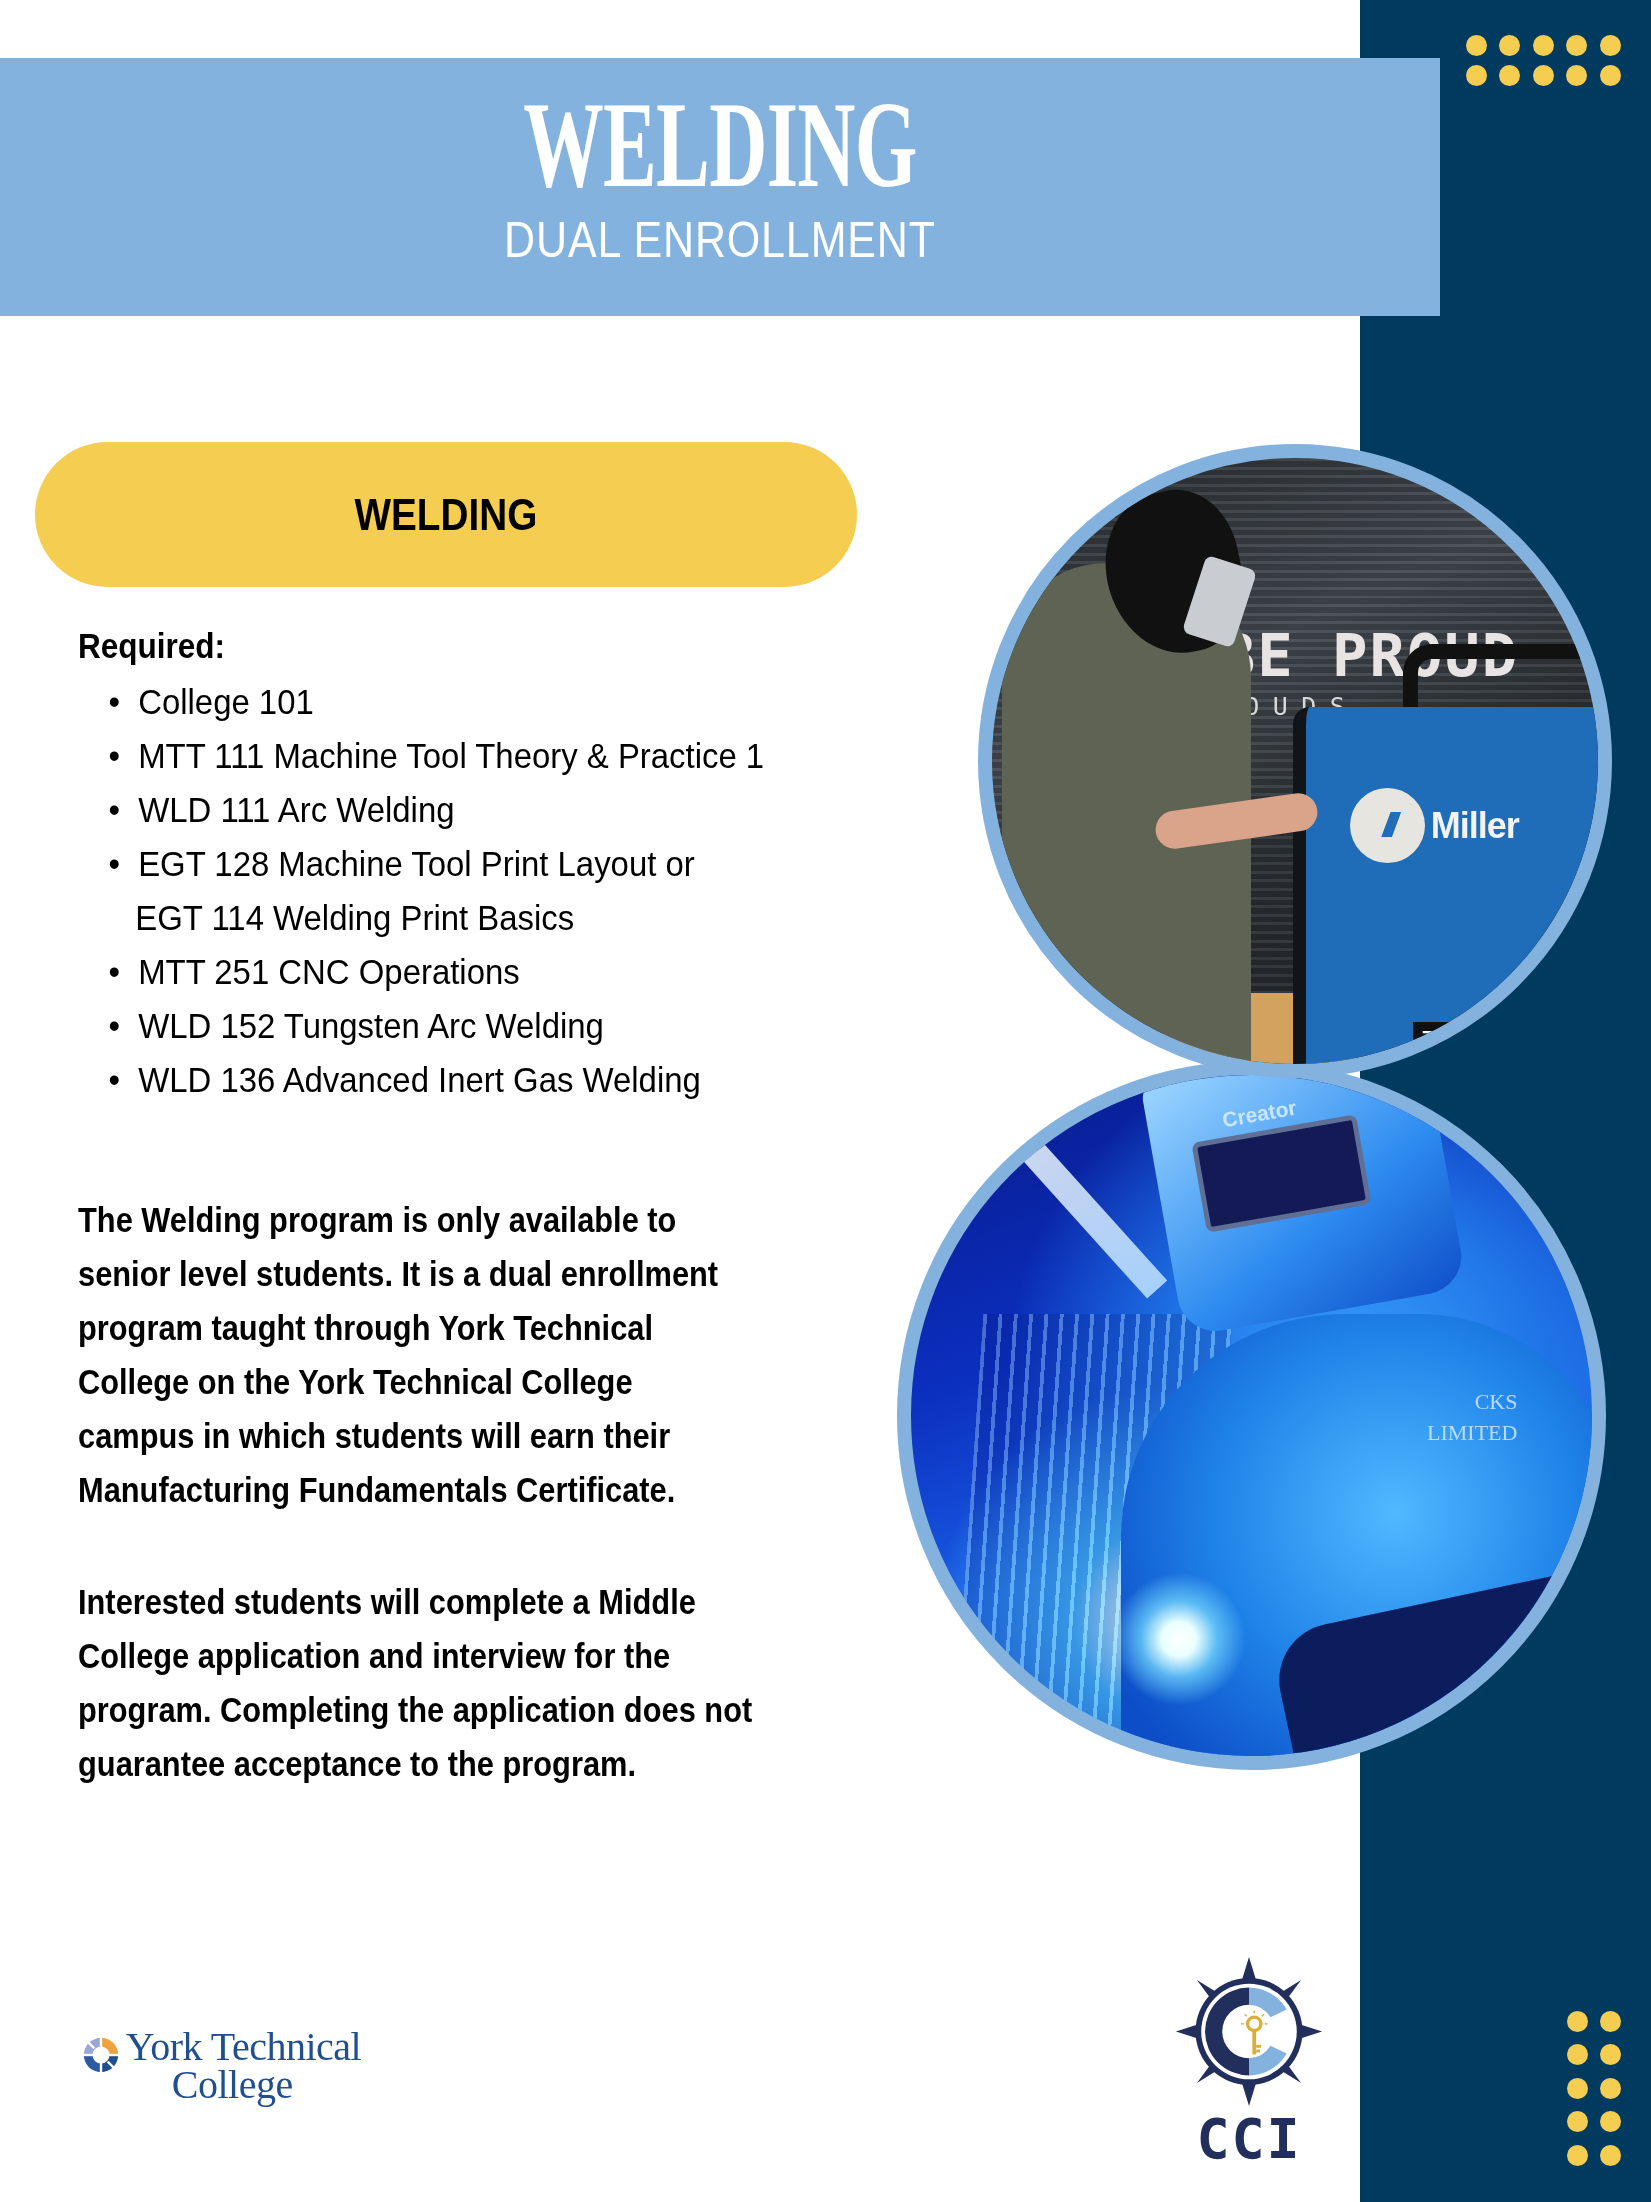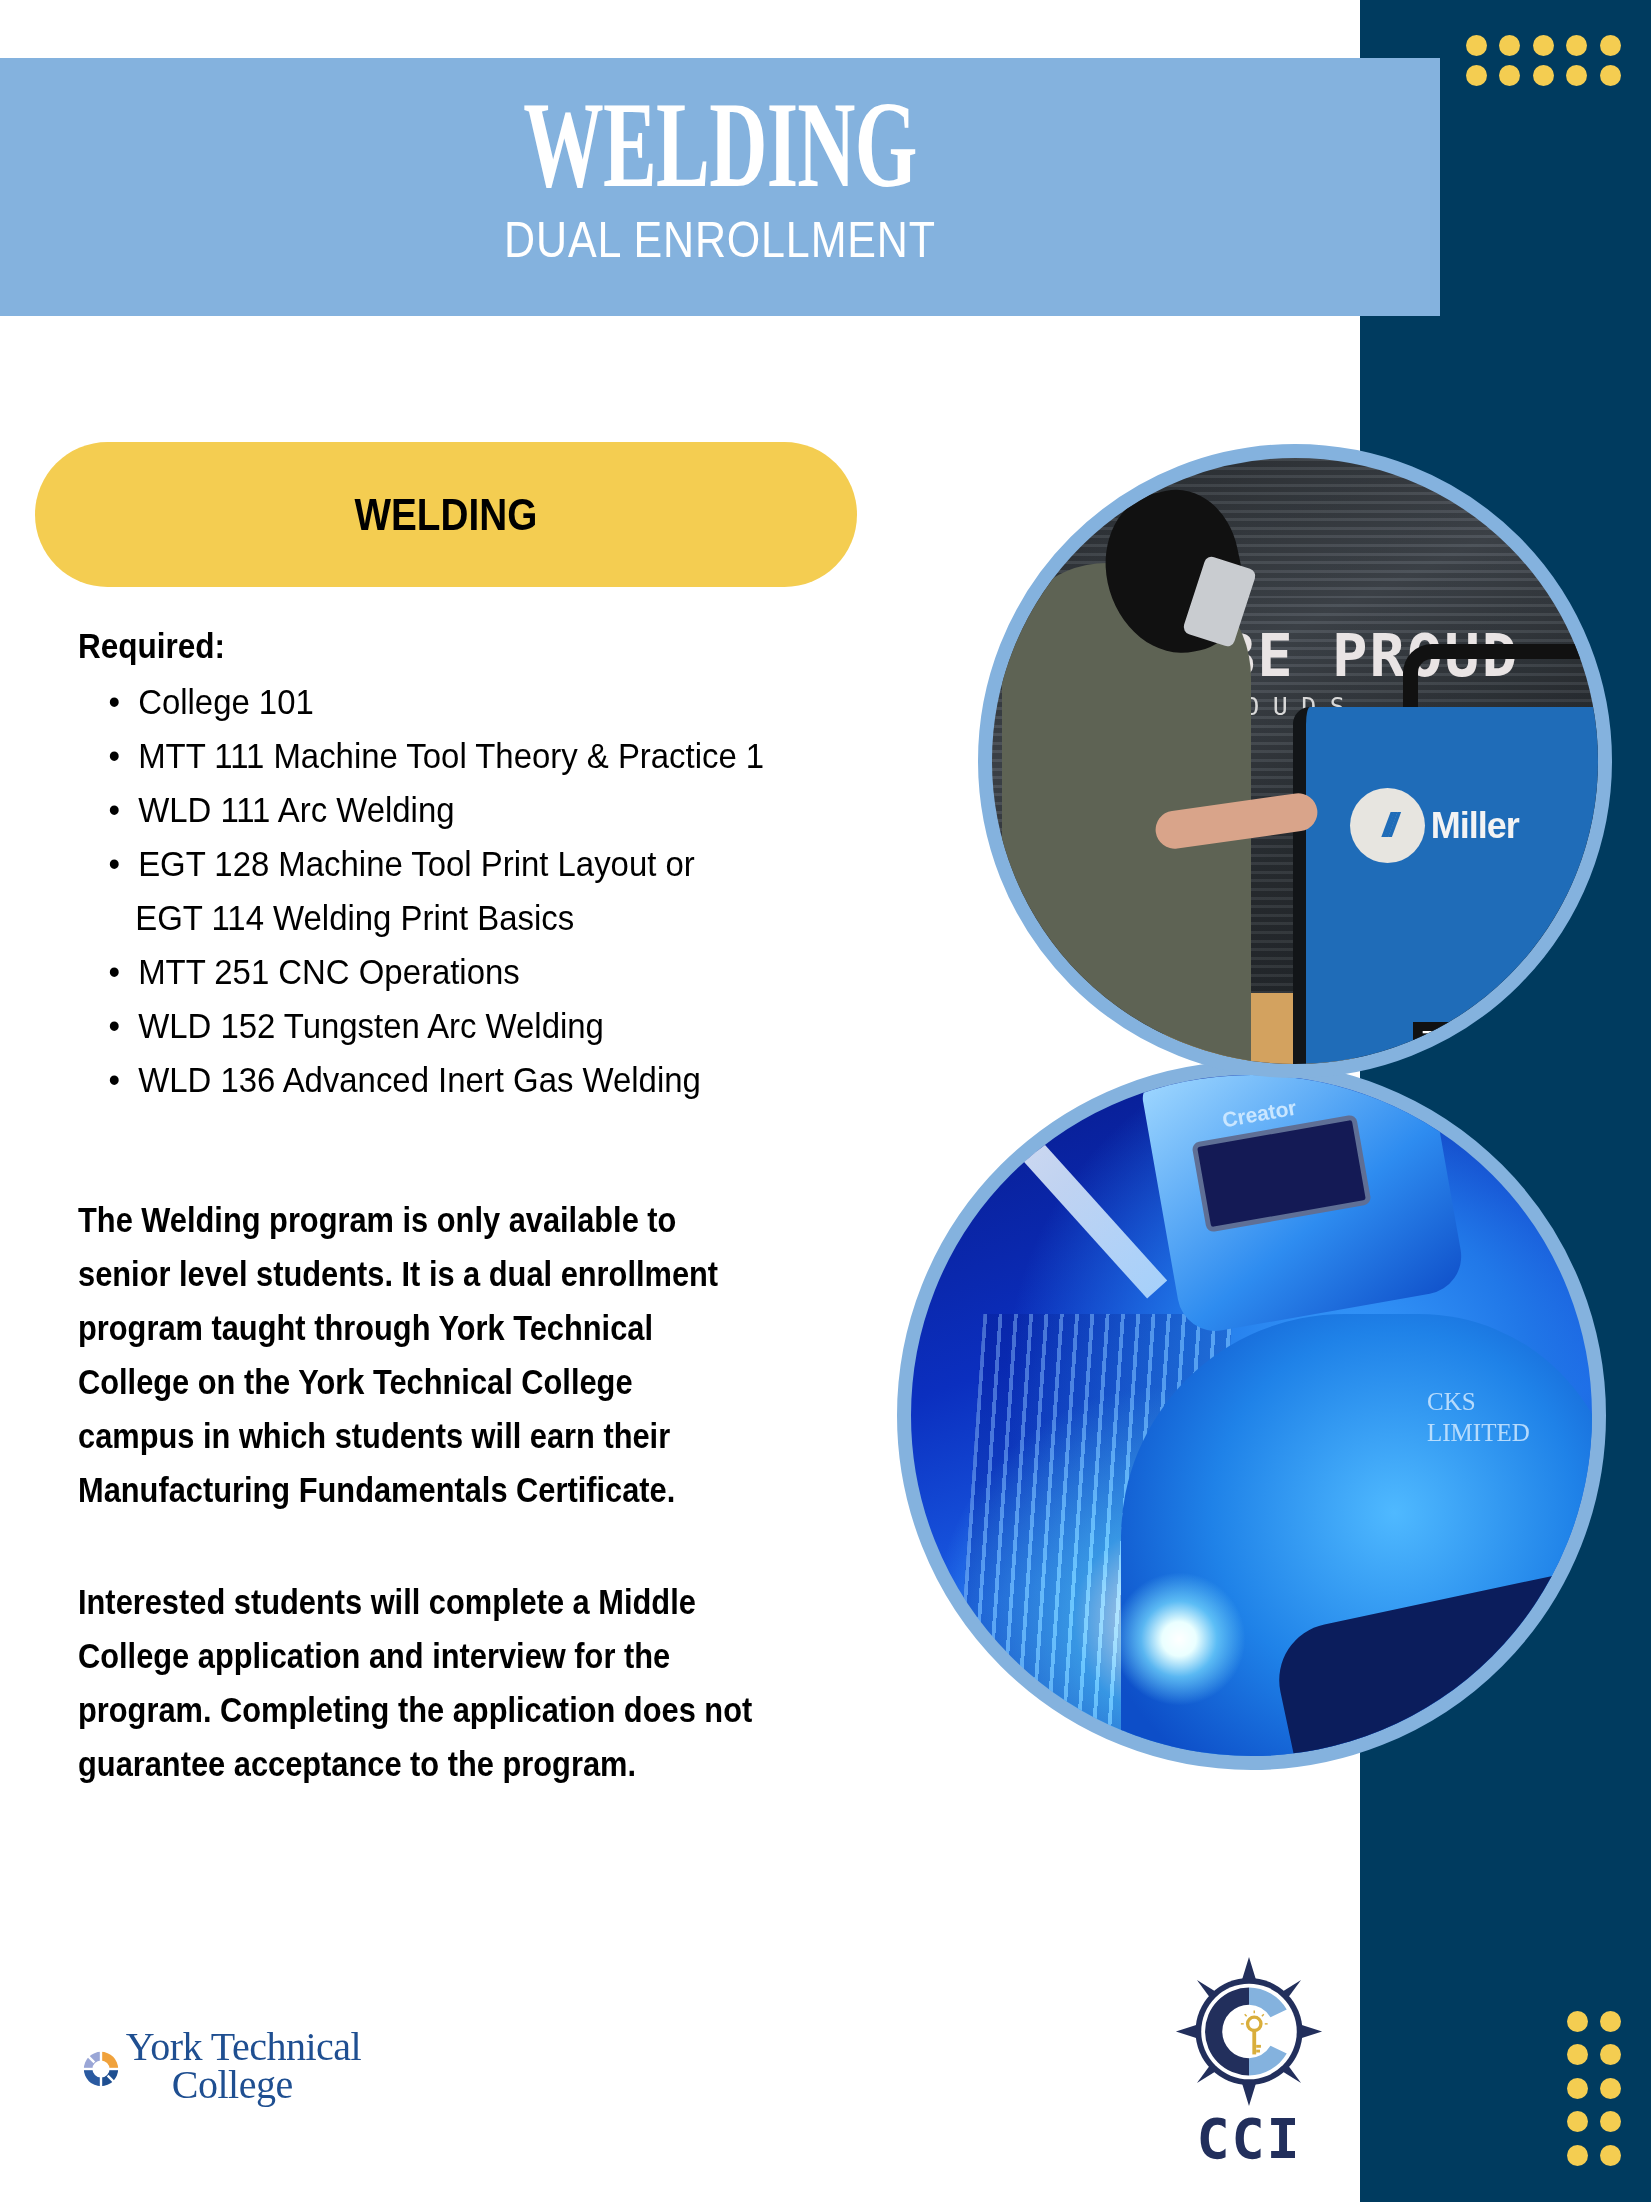--- a/index.html
+++ b/index.html
@@ -62,26 +62,26 @@
   .p1-logo-text { color: #f3f3f3; font-weight: bold; font-size: 36px; letter-spacing: -1px; }
   .p1-label { position: absolute; left: 421px; top: 564px; width: 115px; height: 38px; background: #111; color: #fff; font-size: 21px; font-weight: bold; padding: 3.8px 9.6px; }
   .p1-table { position: absolute; left: 172px; top: 535px; width: 191px; height: 115px; background: #d3a25f; }
 
   
   .p2-light-bar { position: absolute; left: 143px; top: -19px; width: 27px; height: 268px; background: linear-gradient(#ffffff, #bfe3ff); transform: rotate(-42deg); opacity: 0.85; }
   .p2-helmet { position: absolute; left: 249px; top: -19px; width: 287px; height: 258px; background: linear-gradient(150deg, #9fd7ff, #2e8cf0 60%, #0f4fc9); border-radius: 19px 19px 38px 38px; transform: rotate(-10deg); }
   .p2-lens { position: absolute; left: 287px; top: 53px; width: 167px; height: 91px; background: #141a55; border: 5.7px solid #5f6f95; border-radius: 7.6px; transform: rotate(-10deg); }
   .p2-lens-label { position: absolute; left: 311px; top: 27px; color: #c9e6ff; font-weight: bold; font-size: 21px; transform: rotate(-10deg); }
   .p2-body { position: absolute; left: 210px; top: 239px; width: 497px; height: 497px; background: radial-gradient(circle at 55% 40%, #4fb9ff 0, #1f82e8 45%, #0d4ec8 80%); border-radius: 45% 40% 0 0; }
-  .p2-shirt-text { position: absolute; left: 516px; top: 311px; color: #cfe8ff; font-family: "Liberation Serif", serif; font-size: 25px; line-height: 31px; text-align: left; opacity: 0.85; }
+  .p2-shirt-text { position: absolute; left: 516px; top: 311px; color: #cfe8ff; font-family: "Liberation Serif", serif; font-size: 22px; line-height: 31px; text-align: right; opacity: 0.85; }
   .p2-stripes { position: absolute; left: 57px; top: 239px; width: 249px; height: 440px; background: repeating-linear-gradient(90deg, rgba(180,230,255,0.35) 0 3.8px, rgba(0,20,120,0.2) 3.8px 15.3px); transform: skewX(-4deg); }
   .p2-spark { position: absolute; left: 201px; top: 497px; width: 134px; height: 134px; border-radius: 50%; background: radial-gradient(circle, #ffffff 0, #eaffff 18%, rgba(120,220,255,0.7) 40%, rgba(40,140,255,0) 70%); }
   .p2-glove { position: absolute; left: 368px; top: 526px; width: 325px; height: 134px; background: #0b1d5c; border-radius: 57px 19px 0 0; transform: rotate(-12deg); }
 
-  .york-logo { position: absolute; left: 80px; top: 2028px; display: flex; align-items: center; }
+  .york-logo { position: absolute; left: 80px; top: 2028px; display: flex; align-items: flex-start; }
   .york-mark { width: 42px; height: 42px; margin-top: 5.7px; margin-right: 3.8px; position: relative; }
   .york-text { font-family: "Liberation Serif", "DejaVu Serif", serif; color: #1f4f91; font-size: 40px; line-height: 38px; letter-spacing: -0.5px; }
   .york-text .line2 { display: block; padding-left: 46px; margin-left: -46px; text-indent: 46px; font-family: Liberation Serif, serif; }
 
   .cci-logo { position: absolute; left: 1174px; top: 1955px; width: 150px; height: 208px; }
   .cci-text { position: absolute; left: 0; top: 159px; width: 150px; text-align: center; font-family: "DejaVu Sans Mono", monospace; font-weight: bold; font-size: 55px; color: #222f5c; letter-spacing: 1.9px; line-height: 50px; }
 </style>
 </head>
 <body>
 

